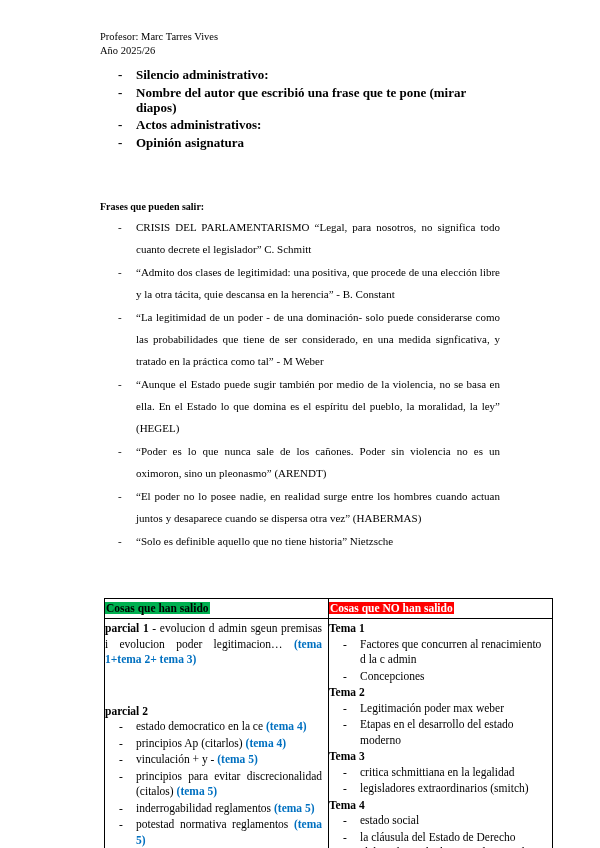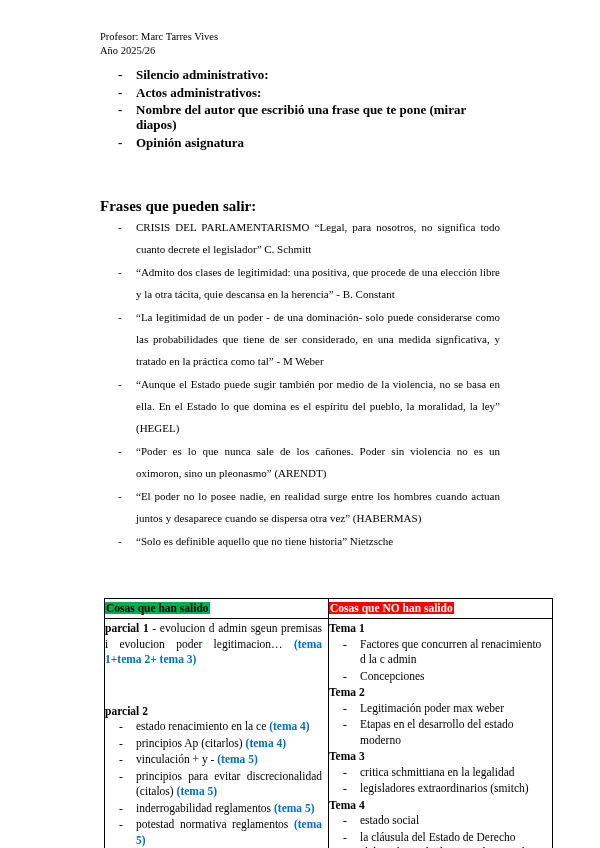--- a/index.html
+++ b/index.html
@@ -11,21 +11,21 @@
   }
   p { margin: 0; }
   .meta { font-size: 10.5px; line-height: 14px; }
   .topic-list { list-style: none; margin: 9px 0 0 0; padding: 0 0 0 18px; }
   .topic-list li {
     font-weight: bold; font-size: 13px; line-height: 15px;
     margin-bottom: 2.5px; position: relative; padding-left: 18px;
   }
   .dash::before { content: "-"; position: absolute; left: 0; font-weight: normal; }
   .topic-list .dash::before { font-weight: bold; }
-  .section-title { font-weight: bold; font-size: 15px; line-height: 15px; margin-top: 49px; }
+  .section-title { font-weight: bold; font-size: 10px; line-height: 15px; margin-top: 49px; }
   .frases-list { list-style: none; margin: 2px 0 0 0; padding: 0 0 0 18px; }
   .frases-list li {
     font-size: 11px; line-height: 22px; position: relative;
     padding-left: 18px; text-align: justify; margin-bottom: 1px;
   }
   .notes-table {
     margin: 46px 0 0 4px; width: 449px;
     border-collapse: collapse; table-layout: fixed;
   }
   .notes-table td {
@@ -48,22 +48,22 @@
 
 <div class="page">
 
   <div class="meta">
     <div>Profesor: Marc Tarres Vives</div>
     <div>Año 2025/26</div>
   </div>
 
   <ul class="topic-list">
     <li class="dash"><span>Silencio administrativo:</span></li>
+    <li class="dash"><span>Nombre del autor que escribió una frase que te pone (mirar diapos)</span></li>
     <li class="dash"><span>Actos administrativos:</span></li>
-    <li class="dash"><span>Nombre del autor que escribió una frase que te pone (mirar diapos)</span></li>
     <li class="dash"><span>Opinión asignatura</span></li>
   </ul>
 
   <p class="section-title">Frases que pueden salir:</p>
 
   <ul class="frases-list">
     <li class="dash"><span>CRISIS DEL PARLAMENTARISMO “Legal, para nosotros, no significa todo cuanto decrete el legislador” C. Schmitt</span></li>
     <li class="dash"><span>“Admito dos clases de legitimidad: una positiva, que procede de una elección libre y la otra tácita, quie descansa en la herencia” - B. Constant</span></li>
     <li class="dash"><span>“La legitimidad de un poder - de una dominación- solo puede considerarse como las probabilidades que tiene de ser considerado, en una medida signficativa, y tratado en la práctica como tal” - M Weber</span></li>
     <li class="dash"><span>“Aunque el Estado puede sugir también por medio de la violencia, no se basa en ella. En el Estado lo que domina es el espíritu del pueblo, la moralidad, la ley” (HEGEL)</span></li>
@@ -77,21 +77,21 @@
         <tr class="header-row">
       <td><span class="hl-green">Cosas que han salido</span></td>
       <td><span class="hl-red">Cosas que NO han salido</span></td>
     </tr>
     <tr class="content-row">
 
       <td class="left-col">
         <p class="cell-text"><span class="bold">parcial 1</span><span> - evolucion d admin sgeun premisas i evolucion poder legitimacion… </span><span class="blue">(tema 1+tema 2+ tema 3)</span></p>
         <p class="bold">parcial 2</p>
         <ul class="sub-list">
-          <li class="dash"><span>estado renacimiento en la ce </span><span class="blue">(tema 4)</span></li>
+          <li class="dash"><span>estado democratico en la ce </span><span class="blue">(tema 4)</span></li>
           <li class="dash"><span>principios Ap (citarlos) </span><span class="blue">(tema 4)</span></li>
           <li class="dash"><span>vinculación + y - </span><span class="blue">(tema 5)</span></li>
           <li class="dash"><span>principios para evitar discrecionalidad (citalos) </span><span class="blue">(tema 5)</span></li>
           <li class="dash"><span>inderrogabilidad reglamentos </span><span class="blue">(tema 5)</span></li>
           <li class="dash"><span>potestad normativa reglamentos </span><span class="blue">(tema 5)</span></li>
           <li class="dash"><span>otras fuentes d admin: regulación social </span><span class="blue">(tema 5)</span></li>
         </ul>
       </td>
 
       <td class="right-col">

